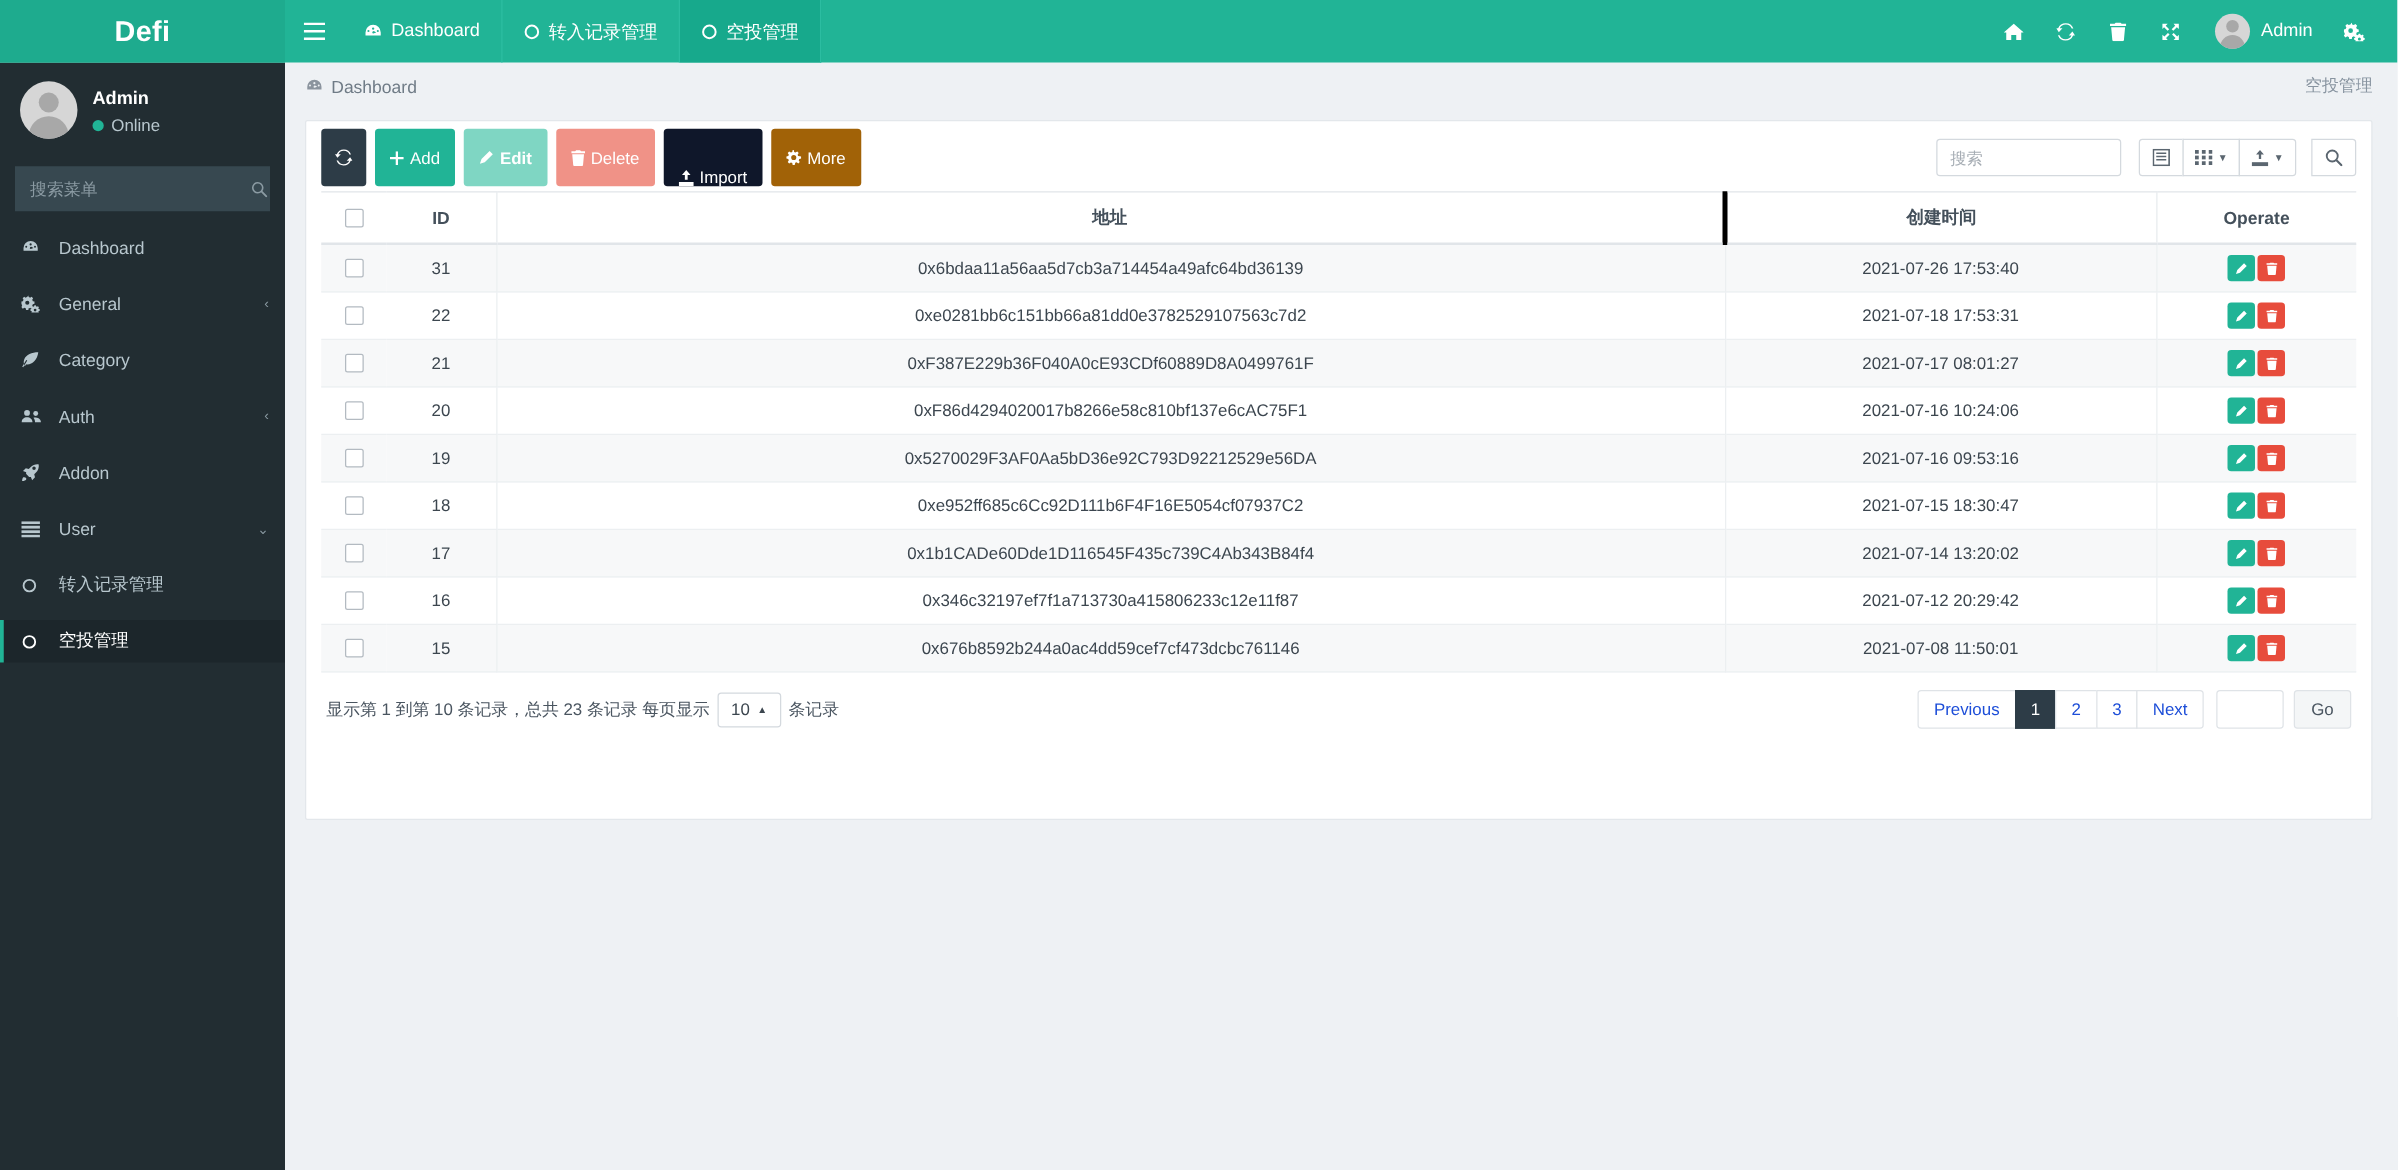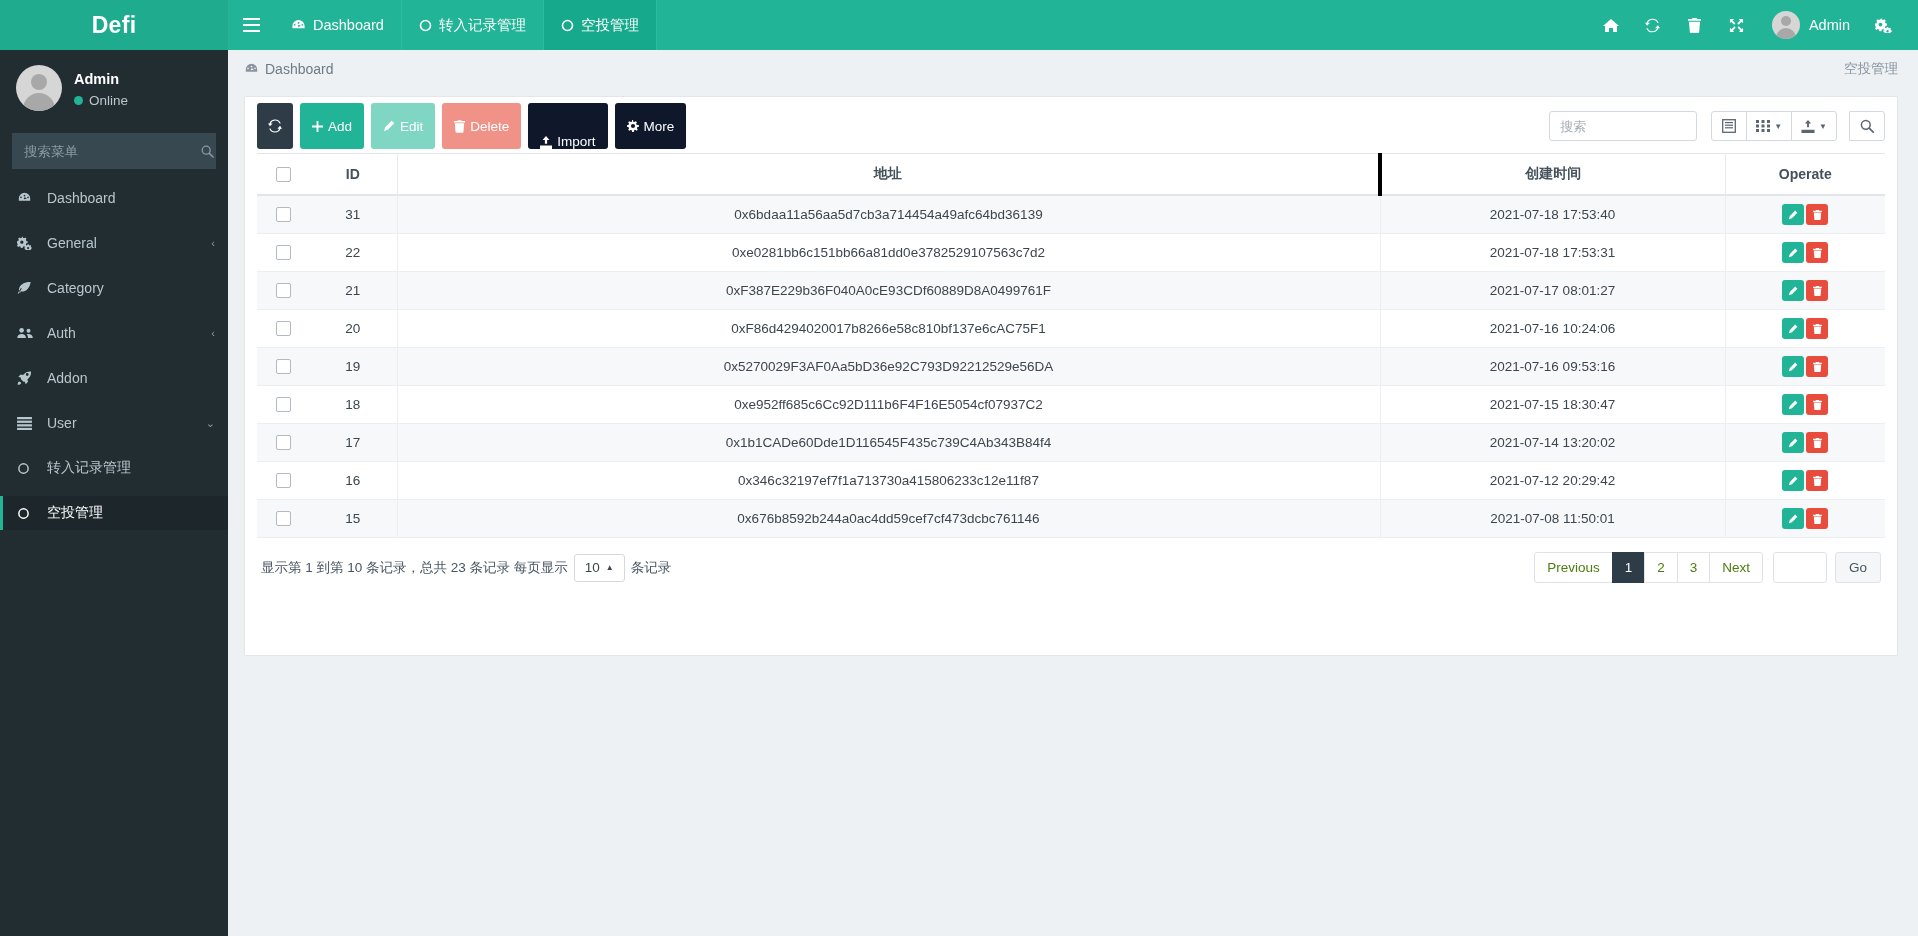--- a/index.html
+++ b/index.html
@@ -117,24 +117,24 @@
   }
   .toolbar { display: flex; align-items: center; height: 34px; }
   .btn {
     display: inline-flex; align-items: center; gap: 5px; height: 46px;
     padding: 0 12px; border-radius: 3px; font-size: 13.5px; color: #fff;
     border: 0; cursor: pointer; margin-right: 7px; white-space: nowrap;
     font-family: "Liberation Sans", sans-serif;
   }
   .btn-refresh { background: #2d3c47; padding: 0 11px; }
   .btn-add { background: #21b496; }
-  .btn-edit { background: #7fd6c3; }
+  .btn-edit { background: #7fd6c3; font-weight: bold; }
   .btn-delete { background: #f09287; }
   .btn-import { background: #0f172a; align-items: flex-end; }
-  .btn-more { background: #0f172a; }
+  .btn-more { background: #a16207; }
 
   .toolbar-right { margin-left: auto; display: flex; align-items: center; gap: 0; }
   .search-box {
     width: 148px; height: 30px; border: 1px solid #d4d9de; border-radius: 3px;
     padding: 0 10px; font-size: 13px; color: #555; outline: 0;
     font-family: "Liberation Sans", sans-serif; margin-right: 14px;
   }
   .search-box::placeholder { color: #a6adb4; }
   .tgroup { display: flex; margin-right: 12px; }
   .tbtn {
@@ -182,21 +182,21 @@
   .tfoot-left { font-size: 13.5px; color: #4a5560; display: flex; align-items: center; gap: 6px; }
   .pagesize {
     display: inline-flex; align-items: center; gap: 6px; height: 28px;
     padding: 0 10px; border: 1px solid #d4d9de; border-radius: 3px;
     background: #fff; font-size: 13.5px; color: #3c464f; cursor: pointer;
   }
   .pagesize .up { font-size: 8px; }
   .pager { margin-left: auto; display: flex; align-items: center; }
   .pg {
     height: 31px; min-width: 32px; padding: 0 12px; border: 1px solid #dfe3e7;
-    background: #fff; color: #4d7c0f; font-size: 13.5px; display: flex;
+    background: #fff; color: #1d4ed8; font-size: 13.5px; display: flex;
     align-items: center; justify-content: center; cursor: pointer; margin-left: -1px;
   }
   .pg:first-child { border-radius: 3px 0 0 3px; margin-left: 0; }
   .pg.active { background: #2d3c47; border-color: #2d3c47; color: #fff; }
   .pg-last { border-radius: 0 3px 3px 0; }
   .pg-input {
     width: 54px; height: 31px; border: 1px solid #dfe3e7; border-radius: 3px;
     margin-left: 10px; outline: 0; font-family: "Liberation Sans", sans-serif;
     font-size: 13.5px; padding: 0 6px;
   }
@@ -508,21 +508,21 @@
           <th class="c-addr">地址</th>
           <th class="c-time">创建时间</th>
           <th class="c-op">Operate</th>
         </tr>
       </thead>
       <tbody id="tbody">
           <tr>
             <td class="c-chk"><span class="cbx"></span></td>
             <td class="c-id">31</td>
             <td class="c-addr">0x6bdaa11a56aa5d7cb3a714454a49afc64bd36139</td>
-            <td class="c-time">2021-07-18 17:53:40</td>
+            <td class="c-time">2021-07-26 17:53:40</td>
             <td class="c-op"><span class="op-btn op-edit">
                 <svg width="10" height="10" viewBox="0 0 13 13">
                   <path d="M9.4.8l2.8 2.8-7 7L1 12l1.4-4.2 7-7z" fill="#fff"></path>
                 </svg>
               </span><span class="op-btn op-del">
                 <svg width="9" height="10" viewBox="0 0 14 16">
                   <path d="M5 0h4l1 1h4v2H0V1h4L5 0zM1 4h12l-1 11a1 1 0 01-1 1H3a1 1 0 01-1-1L1 4z" fill="#fff"></path>
                 </svg>
               </span></td>
           </tr>

